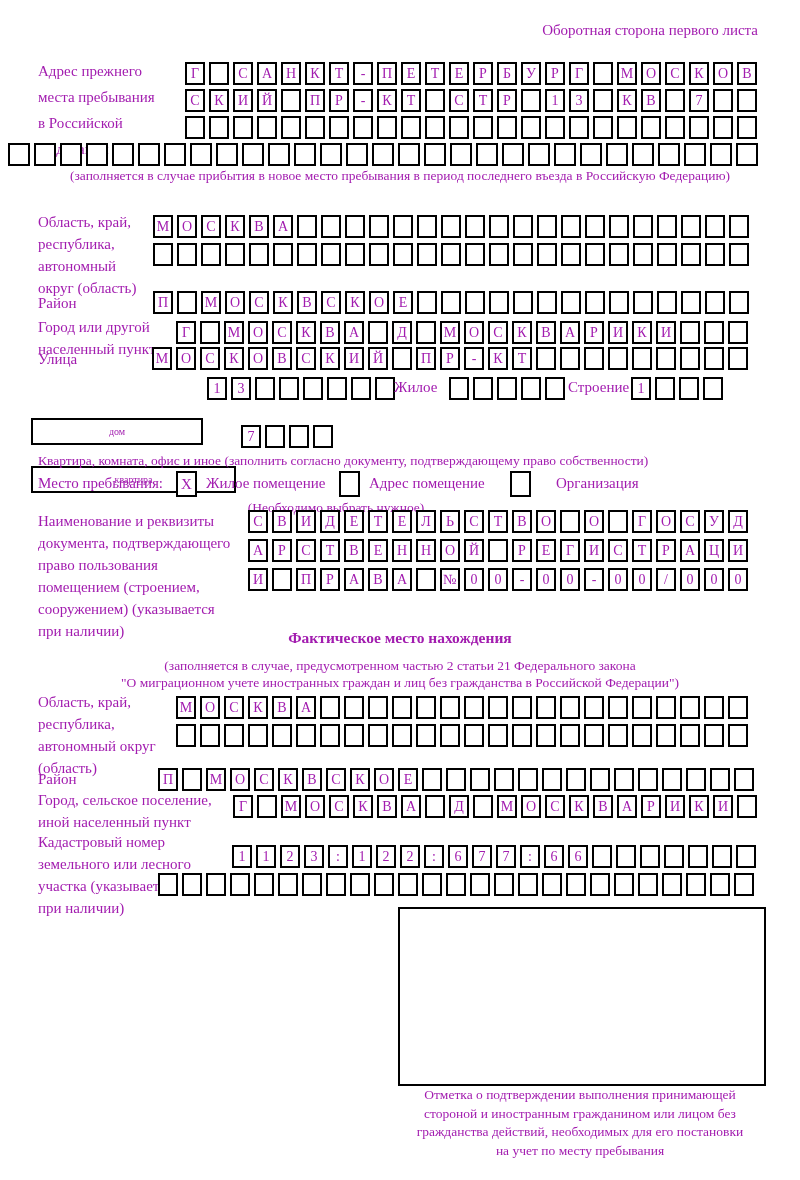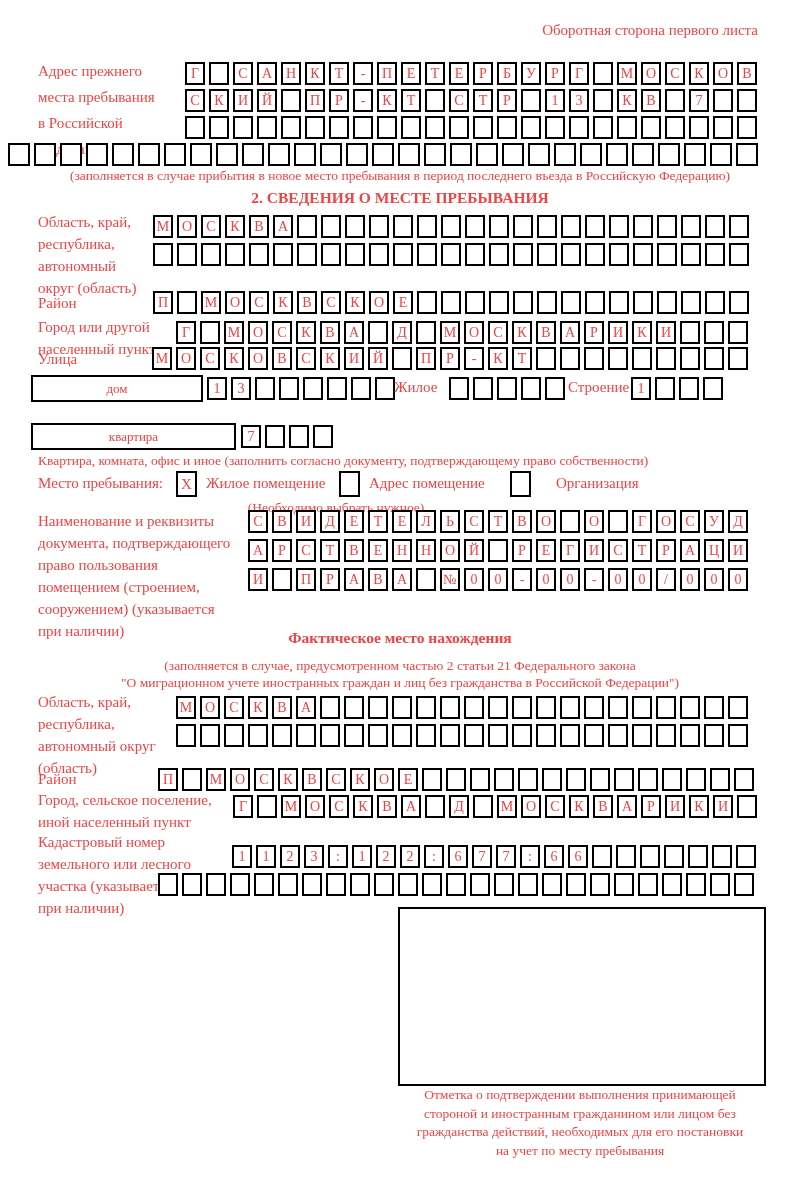--- a/index.html
+++ b/index.html
@@ -1,30 +1,30 @@
 <!DOCTYPE html>
 <html><head>
 <meta charset="utf-8">
 <style>
   html,body{margin:0;padding:0;background:#fff;}
-  .page{position:relative;width:800px;height:1180px;background:#fff;color:#ef4444;
+  .page{position:relative;width:800px;height:1180px;background:#fff;color:#a21caf;
         font-family:"Liberation Serif","DejaVu Serif",serif;overflow:hidden;}
   .abs{position:absolute;}
   .lbl{font-size:15px;line-height:26px;white-space:pre-line;}
   .lh22{line-height:22px;}
   .cap{font-size:13.5px;white-space:pre-line;}
   .center{text-align:center;}
   .title{font-weight:bold;font-size:15.5px;text-align:center;width:100%;}
   .boxrow{display:flex;gap:4px;}
   .cell{width:20px;height:23px;border:2px solid #000;box-sizing:border-box;
         display:flex;align-items:center;justify-content:center;
         font-size:14px;line-height:1;background:#fff;}
   .wide .cell{width:22px;}
   .widebox{border:2px solid #000;box-sizing:border-box;display:flex;
-           align-items:center;justify-content:center;font-size:13px;background:#fff;}
+           align-items:center;justify-content:center;font-size:10px;background:#fff;margin-top:43px;}
   .cb{width:21px;height:26px;border:2px solid #000;box-sizing:border-box;
       display:flex;align-items:center;justify-content:center;font-size:15px;background:#fff;}
   .stamp{border:2px solid #000;background:#fff;}
   .small-lbl{font-size:15px;}
 </style>
 </head>
 <body>
 
 <div class="page">
 
@@ -138,21 +138,20 @@
       <span class="cell"></span>
       <span class="cell"></span>
       <span class="cell"></span>
       <span class="cell"></span>
       <span class="cell"></span>
       <span class="cell"></span>
       <span class="cell"></span>
     </div>
   <div class="abs cap center" style="left:0;top:168px;width:800px;">(заполняется в случае прибытия в новое место пребывания в период последнего въезда в Российскую Федерацию)</div>
 
-  <div class="abs title" style="left:0;top:189px;">2. СВЕДЕНИЯ О МЕСТЕ ПРЕБЫВАНИЯ</div>
 
   <div class="abs lbl lh22" style="left:38px;top:211px;">Область, край,
 республика,
 автономный
 округ (область)</div>
   <div class="abs boxrow" style="left:153px;top:215px;">
       <span class="cell">М</span>
       <span class="cell">О</span>
       <span class="cell">С</span>
       <span class="cell">К</span>

